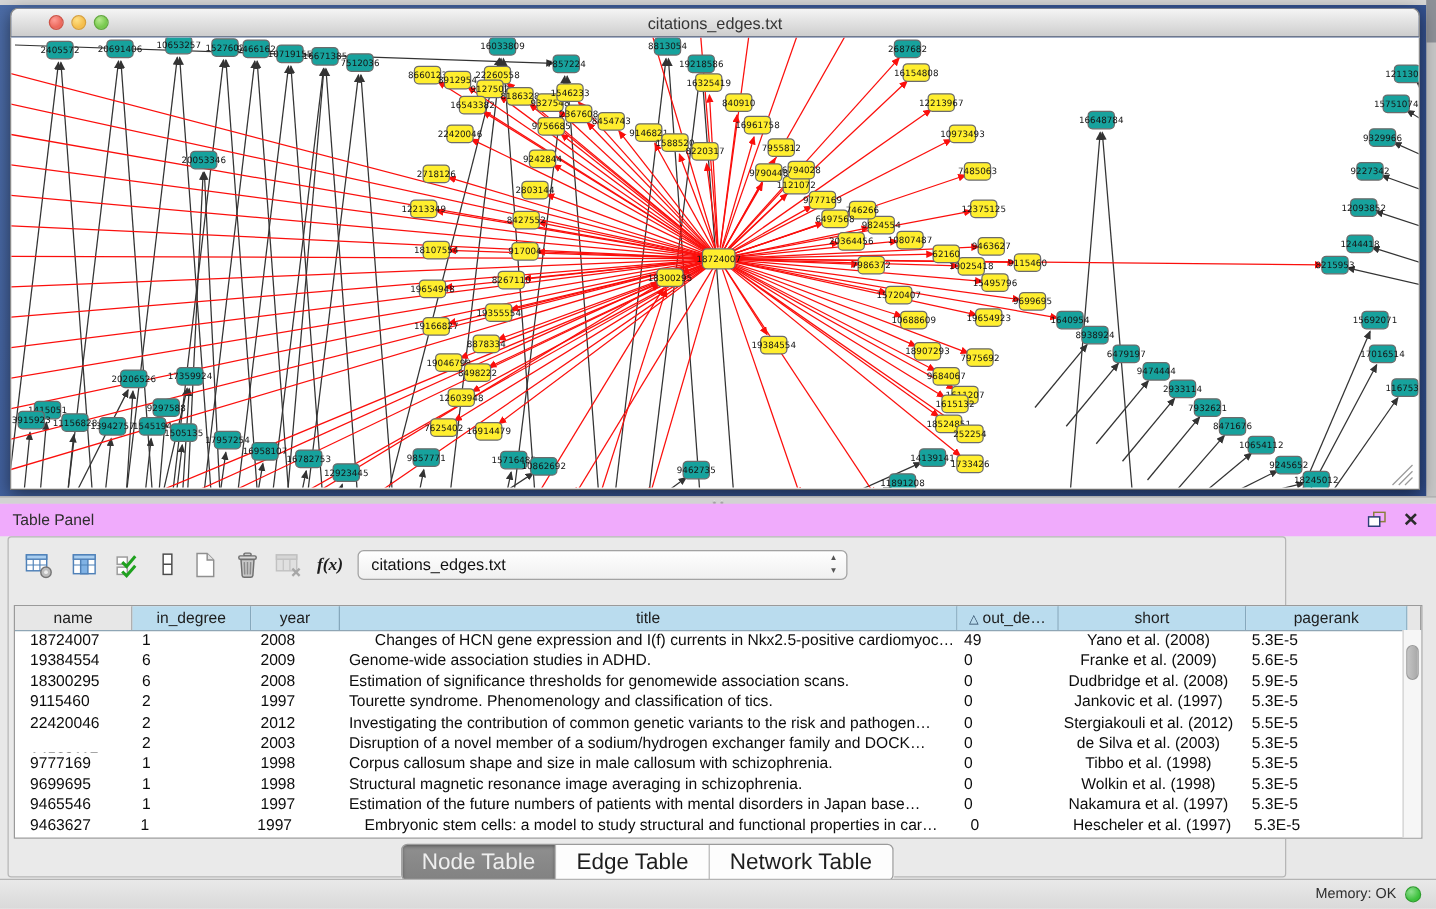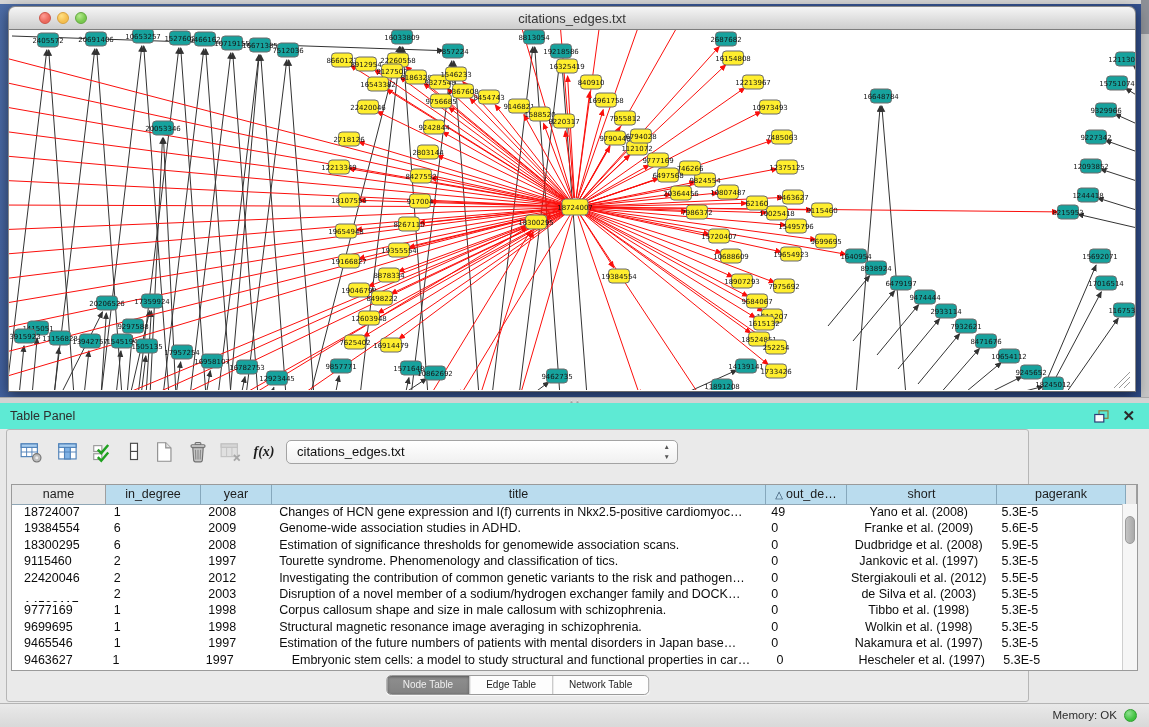--- a/index.html
+++ b/index.html
@@ -29,21 +29,21 @@
     box-sizing:border-box;overflow:hidden;}
   .canvas svg{display:block;}
 
   
   .splitter{position:absolute;left:0;top:397px;width:100%;height:6px;background:#d2d2d2;
     border-top:1px solid #a8a8a8;box-sizing:border-box;}
   .splitter .dimple{position:absolute;top:2px;width:3px;height:3px;border-radius:50%;
     background:#9a9a9a;box-shadow:inset 0 1px 1px rgba(255,255,255,.8);}
 
   
-  .panel-header{position:absolute;left:0;top:403px;width:100%;height:26px;background:#5eead4;}
+  .panel-header{position:absolute;left:0;top:403px;width:100%;height:26px;background:#f0abfc;}
   .panel-title{position:absolute;left:10px;top:6px;font-size:12.5px;color:#2e2e2e;}
   .panel-float{position:absolute;right:40px;top:6px;width:15px;height:13px;cursor:pointer;}
   .panel-close{position:absolute;right:14px;top:4px;font-size:15px;font-weight:bold;color:#2b2b2b;cursor:pointer;}
 
   .panel-body{position:absolute;left:6px;top:429px;width:1023px;height:273px;
     background:#eaeaea;border:1px solid #b6b6b6;border-radius:3px;box-sizing:border-box;padding-left:12px;}
 
   .toolbar{position:absolute;left:0;top:0;width:100%;height:44px;}
   .tb-btn{position:absolute;top:9px;width:28px;height:26px;background:transparent;border:none;padding:0;cursor:pointer;}
   .tb-btn svg{display:block;margin:0 auto;}
@@ -67,21 +67,21 @@
   .td.center{text-align:center;padding-left:0;}
   .td.name{padding-left:12px;}
   .vscroll{position:absolute;right:0;top:19px;bottom:0;width:15px;background:#f6f6f6;
       border-left:1px solid #cfcfcf;box-sizing:border-box;}
   .vthumb{position:absolute;left:2px;top:12px;width:10px;height:28px;border-radius:6px;
       background:linear-gradient(90deg,#c4c4c4,#a9a9a9);border:1px solid #9a9a9a;box-sizing:border-box;cursor:grab;}
 
   .tabs{position:absolute;left:50%;top:245px;transform:translateX(-50%);display:flex;
       border:1px solid #9b9b9b;border-radius:5px;overflow:hidden;background:#fdfdfd;
       box-shadow:0 1px 1px rgba(255,255,255,.7);}
-  .tab{font-size:10px;padding:3px 16px 4px 16px;color:#1e1e1e;cursor:pointer;border-left:1px solid #b9b9b9;}
+  .tab{font-size:18px;padding:3px 16px 4px 16px;color:#1e1e1e;cursor:pointer;border-left:1px solid #b9b9b9;}
   .tab:first-child{border-left:none;}
   .tab.active{background:linear-gradient(#8f8f8f,#828282);color:#efefef;
       box-shadow:inset 0 1px 3px rgba(0,0,0,.4);}
 
   .statusbar{position:absolute;left:0;bottom:0;width:100%;height:24px;
       background:linear-gradient(#e9e9e9,#d9d9d9);border-top:1px solid #b4b4b4;box-sizing:border-box;padding-left:15px;}
   .mem-label{position:absolute;right:32px;top:5px;font-size:11.5px;color:#2d2d2d;}
   .mem-dot{position:absolute;right:12px;top:5px;width:13px;height:13px;border-radius:50%;
       background:radial-gradient(circle at 35% 30%,#8fe08f,#3dc13d 65%);border:1px solid #2f9e2f;box-sizing:border-box;}
 </style>
@@ -890,21 +890,21 @@
         <div class="th" style="width: 81px;"><span class="sort-tri">△</span>out_de…</div>
         <div class="th" style="width: 150px;">short</div>
         <div class="th" style="width: 129px;">pagerank</div>
         <div class="th gray" style="flex: 1 1 0%;"></div>
       </div>
     <div class="tbody" id="tbody">
         <div class="tr">
           <div class="td name" style="width: 94px;">18724007</div>
           <div class="td" style="width: 95px;">1</div>
           <div class="td" style="width: 71px;">2008</div>
-          <div class="td" style="width: 494px;">Changes of HCN gene expression and I(f) currents in Nkx2.5-positive cardiomyoc…</div>
+          <div class="td" style="width: 494px; text-align: right;">Changes of HCN gene expression and I(f) currents in Nkx2.5-positive cardiomyoc…</div>
           <div class="td" style="width: 81px;">49</div>
           <div class="td center" style="width: 150px;">Yano et al. (2008)</div>
           <div class="td" style="width: 129px;">5.3E-5</div>
         </div>
         <div class="tr">
           <div class="td name" style="width: 94px;">19384554</div>
           <div class="td" style="width: 95px;">6</div>
           <div class="td" style="width: 71px;">2009</div>
           <div class="td" style="width: 494px;">Genome-wide association studies in ADHD.</div>
           <div class="td" style="width: 81px;">0</div>

